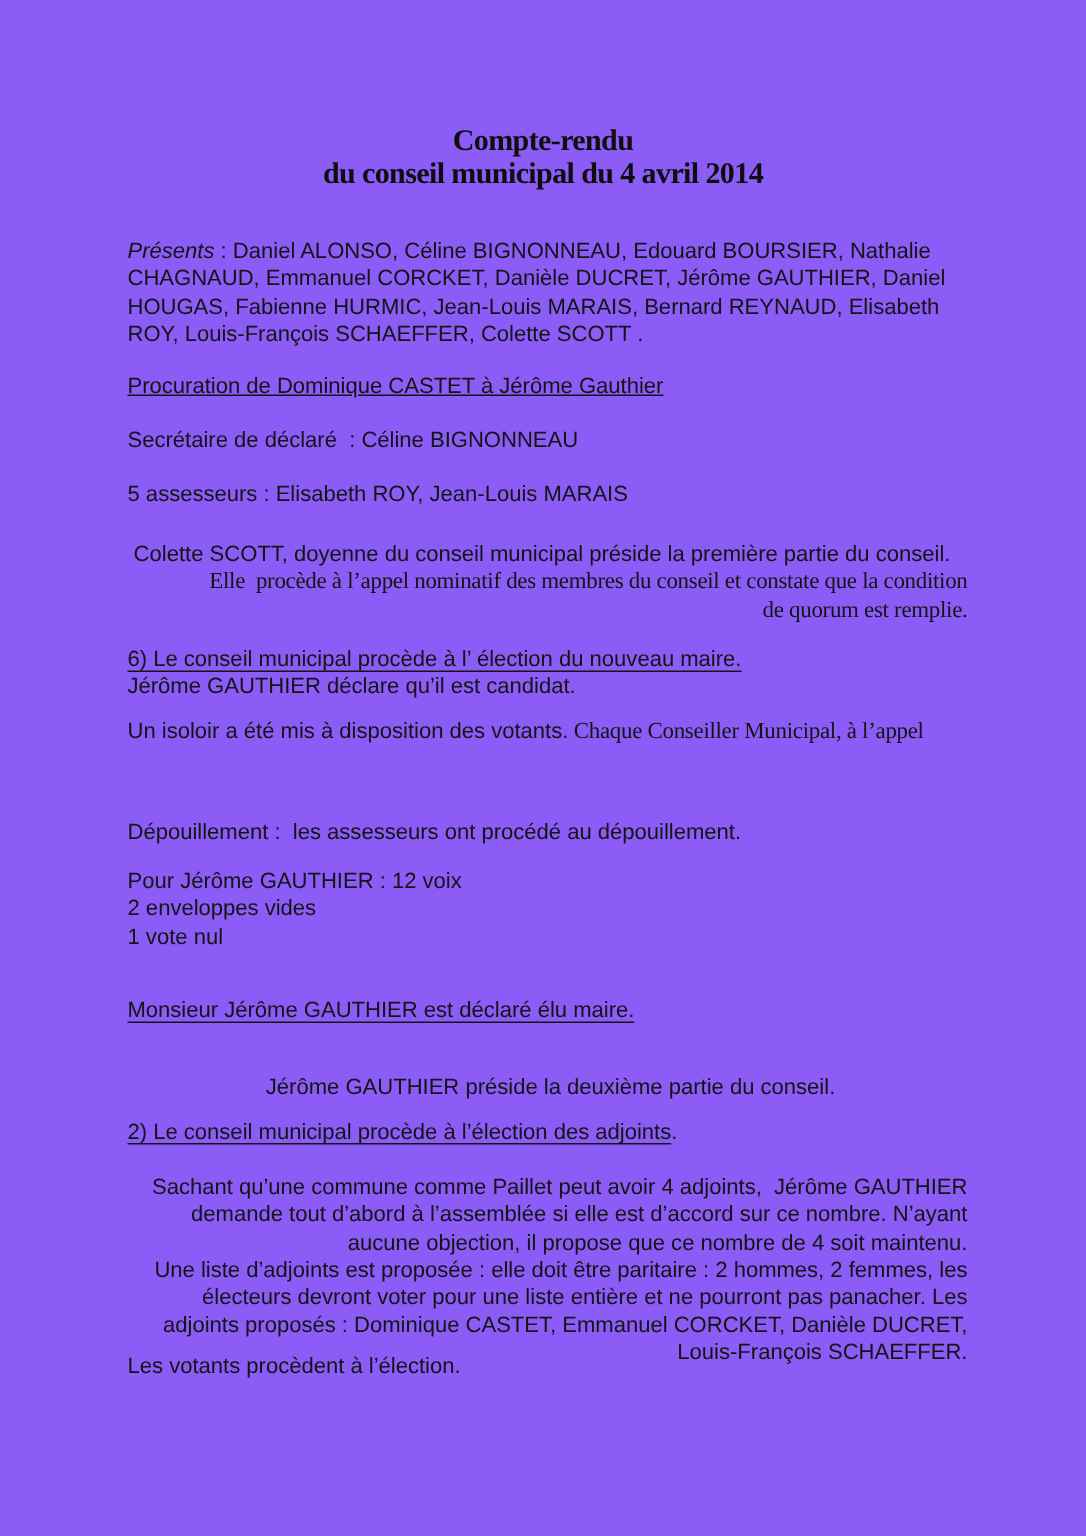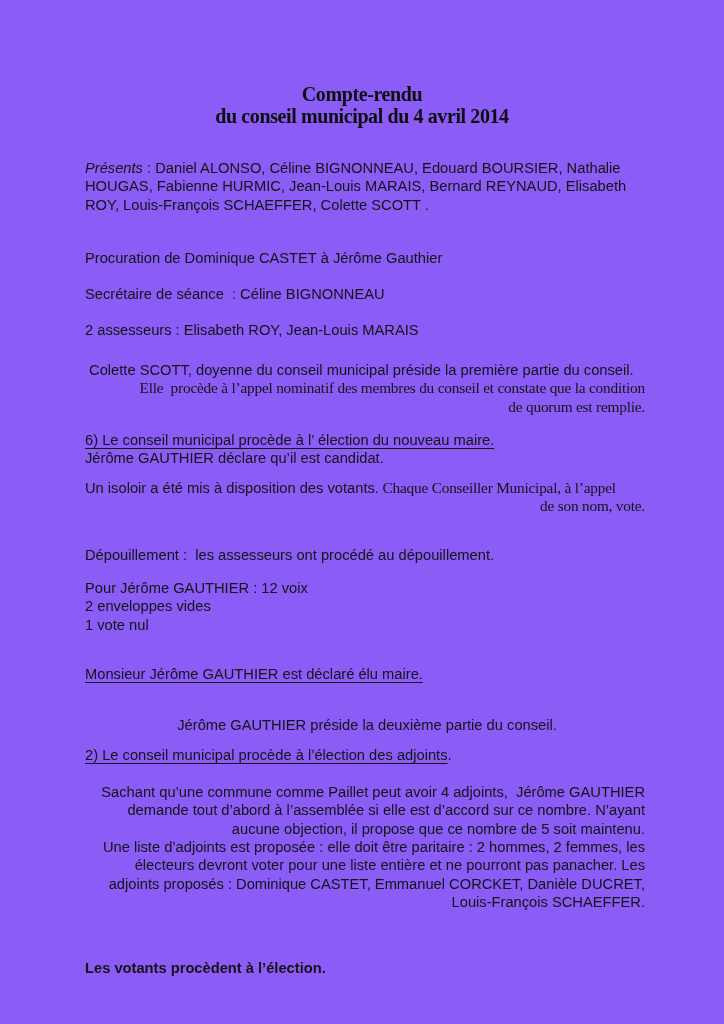--- a/index.html
+++ b/index.html
@@ -14,76 +14,76 @@
   .i     { font-style:italic; }
   .u     { text-decoration:underline; text-underline-offset:2.5px; }
   .serif { font-family:"Liberation Serif", serif; font-size:15.3px; letter-spacing:-0.2px;text-align:right; }
   .title {
     position:absolute; top:84px; left:0; width:724px; text-align:center;
     font-family:"Liberation Serif", serif; font-weight:bold;
     font-size:20px; line-height:21.5px; letter-spacing:-0.4px; color:#0e0e0e;
   }
   
   .b-presents      { top:159px; }
-  .b-procuration   { top:249px; }
+  .b-procuration   { top:249px;text-decoration:underline; }
   .b-secretaire    { top:285px; }
   .b-assesseurs    { top:321px; }
   .b-opening       { top:361px; }
   .b-heading1      { top:431px; }
   .b-isoloir       { top:479px; }
   .b-depouillement { top:546px; }
   .b-resultats     { top:579px; }
   .b-elected       { top:665px; }
   .b-preside       { top:716px;text-align:center; }
   .b-heading2      { top:746px; }
   .b-sachant       { top:783px;text-align:right; }
-  .b-votants       { top:959px;font-weight:bold; }
+  .b-votants       { top:902px; }
 </style>
 </head>
 <body>
 
 <div class="page">
 
   <div class="title">
     <div class="line">Compte-rendu</div>
     <div class="line">du conseil municipal du 4 avril 2014</div>
   </div>
 
   <div class="block b-presents">
     <div class="line"><span class="i">Présents</span><span> : Daniel ALONSO, Céline BIGNONNEAU, Edouard BOURSIER, Nathalie</span></div>
+    <div class="line">CHAGNAUD, Emmanuel CORCKET, Danièle DUCRET, Jérôme GAUTHIER, Daniel</div>
     <div class="line">HOUGAS, Fabienne HURMIC, Jean-Louis MARAIS, Bernard REYNAUD, Elisabeth</div>
     <div class="line">ROY, Louis-François SCHAEFFER, Colette SCOTT .</div>
   </div>
 
   <div class="block b-procuration">
     <div class="line">Procuration de Dominique CASTET à Jérôme Gauthier</div>
   </div>
 
   <div class="block b-secretaire">
-    <div class="line">Secrétaire de séance  : Céline BIGNONNEAU</div>
+    <div class="line">Secrétaire de déclaré  : Céline BIGNONNEAU</div>
   </div>
 
   <div class="block b-assesseurs">
-    <div class="line">2 assesseurs : Elisabeth ROY, Jean-Louis MARAIS</div>
+    <div class="line">5 assesseurs : Elisabeth ROY, Jean-Louis MARAIS</div>
   </div>
 
   <div class="block b-opening">
     <div class="line"> Colette SCOTT, doyenne du conseil municipal préside la première partie du conseil.</div>
     <div class="line serif"> Elle  procède à l’appel nominatif des membres du conseil et constate que la condition</div>
     <div class="line serif">de quorum est remplie.</div>
   </div>
 
   <div class="block b-heading1">
     <div class="line"><span class="u">6) Le conseil municipal procède à l’ élection du nouveau maire.</span></div>
     <div class="line">Jérôme GAUTHIER déclare qu’il est candidat.</div>
   </div>
 
   <div class="block b-isoloir">
     <div class="line"><span>Un isoloir a été mis à disposition des votants.</span><span class="serif"> Chaque Conseiller Municipal, à l’appel</span></div>
-    <div class="line serif">de son nom, vote.</div>
   </div>
 
   <div class="block b-depouillement">
     <div class="line">Dépouillement :  les assesseurs ont procédé au dépouillement.</div>
   </div>
 
   <div class="block b-resultats">
     <div class="line">Pour Jérôme GAUTHIER : 12 voix</div>
     <div class="line">2 enveloppes vides</div>
     <div class="line">1 vote nul</div>
@@ -97,21 +97,21 @@
     <div class="line"> Jérôme GAUTHIER préside la deuxième partie du conseil.</div>
   </div>
 
   <div class="block b-heading2">
     <div class="line"><span class="u">2) Le conseil municipal procède à l’élection des adjoints</span><span>.</span></div>
   </div>
 
   <div class="block b-sachant">
     <div class="line">Sachant qu’une commune comme Paillet peut avoir 4 adjoints,  Jérôme GAUTHIER</div>
     <div class="line">demande tout d’abord à l’assemblée si elle est d’accord sur ce nombre. N’ayant</div>
-    <div class="line">aucune objection, il propose que ce nombre de 5 soit maintenu.</div>
+    <div class="line">aucune objection, il propose que ce nombre de 4 soit maintenu.</div>
     <div class="line">Une liste d’adjoints est proposée : elle doit être paritaire : 2 hommes, 2 femmes, les</div>
     <div class="line">électeurs devront voter pour une liste entière et ne pourront pas panacher. Les</div>
     <div class="line">adjoints proposés : Dominique CASTET, Emmanuel CORCKET, Danièle DUCRET,</div>
     <div class="line">Louis-François SCHAEFFER.</div>
   </div>
 
   <div class="block b-votants">
     <div class="line">Les votants procèdent à l’élection.</div>
   </div>
 

